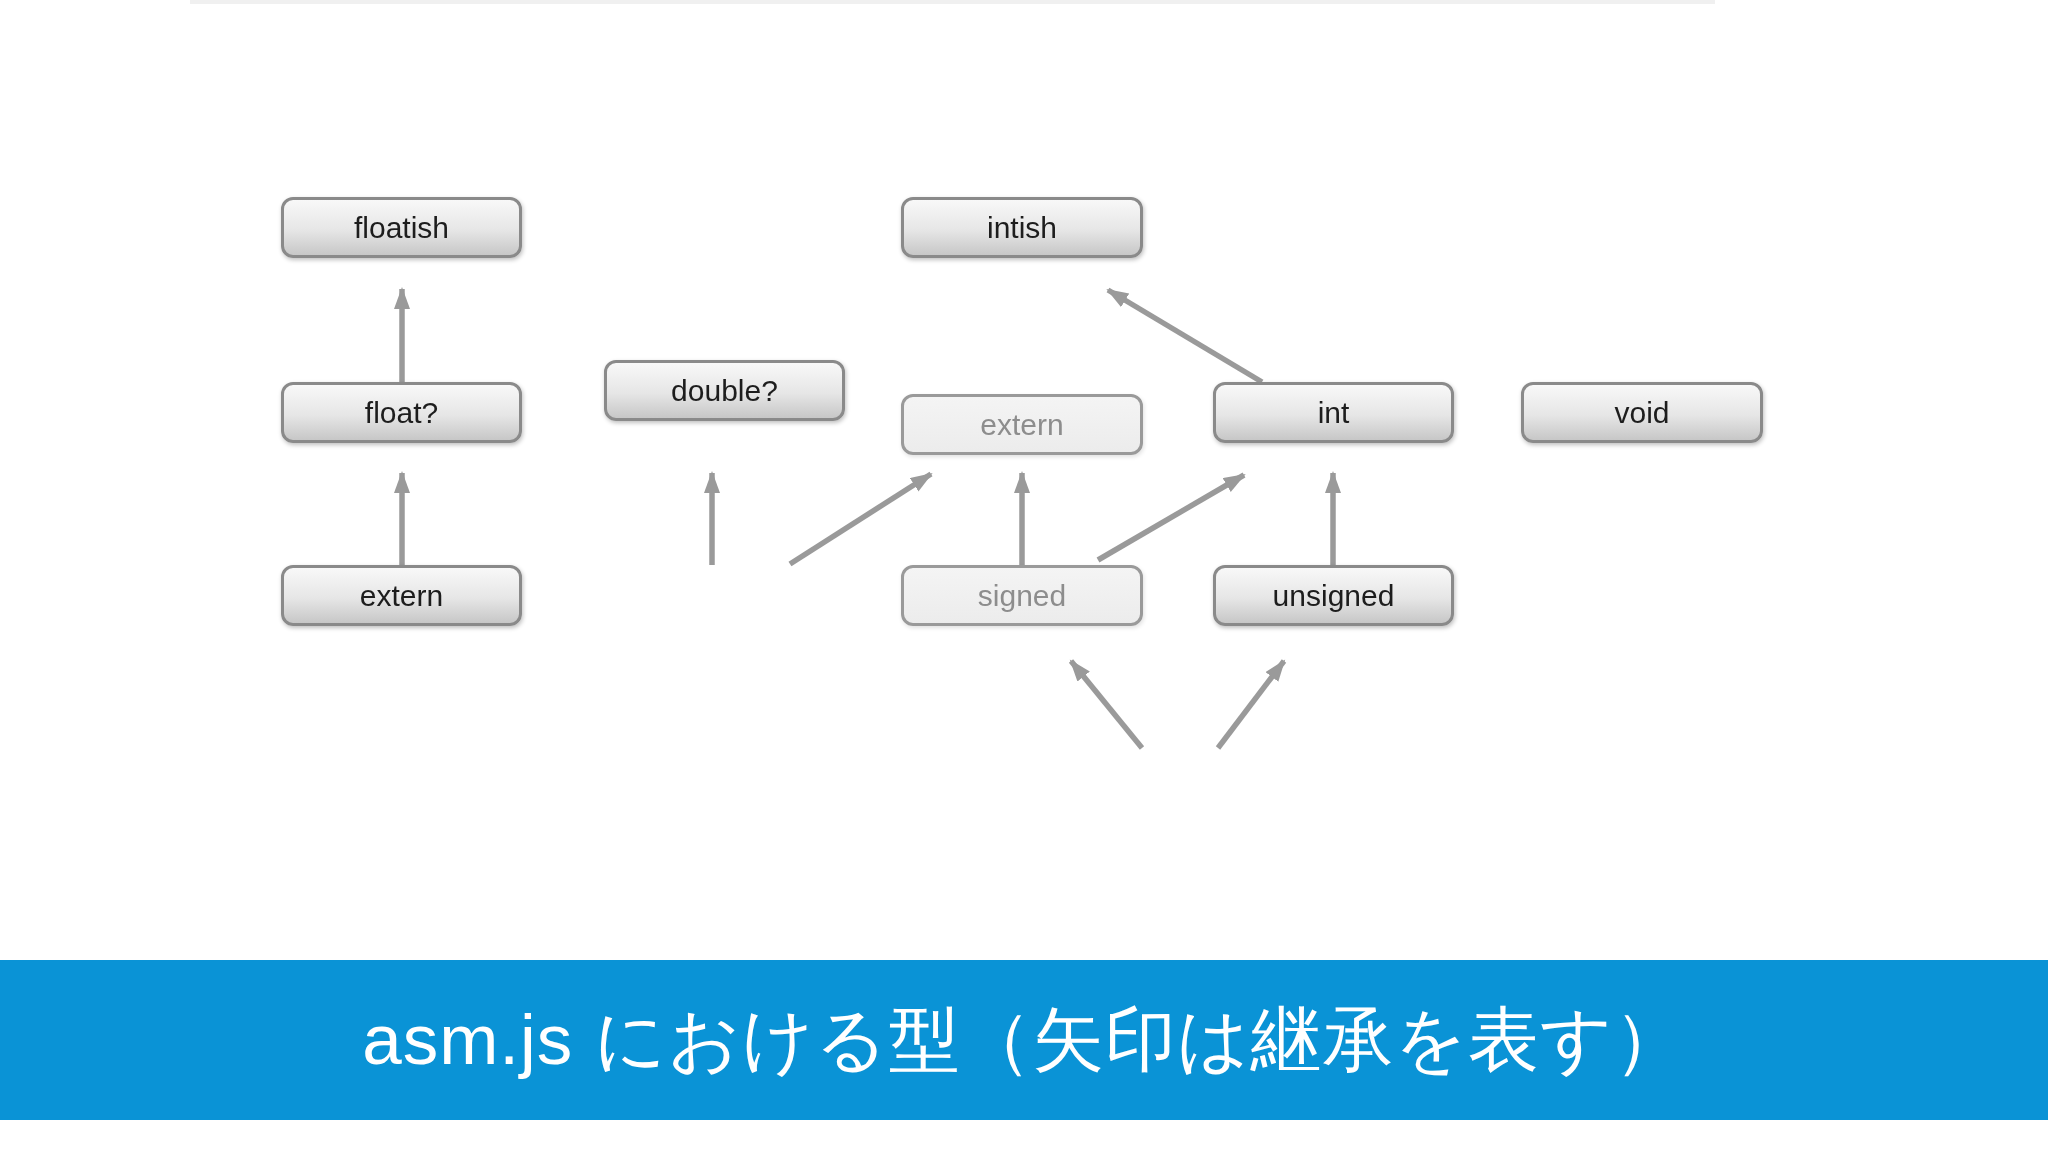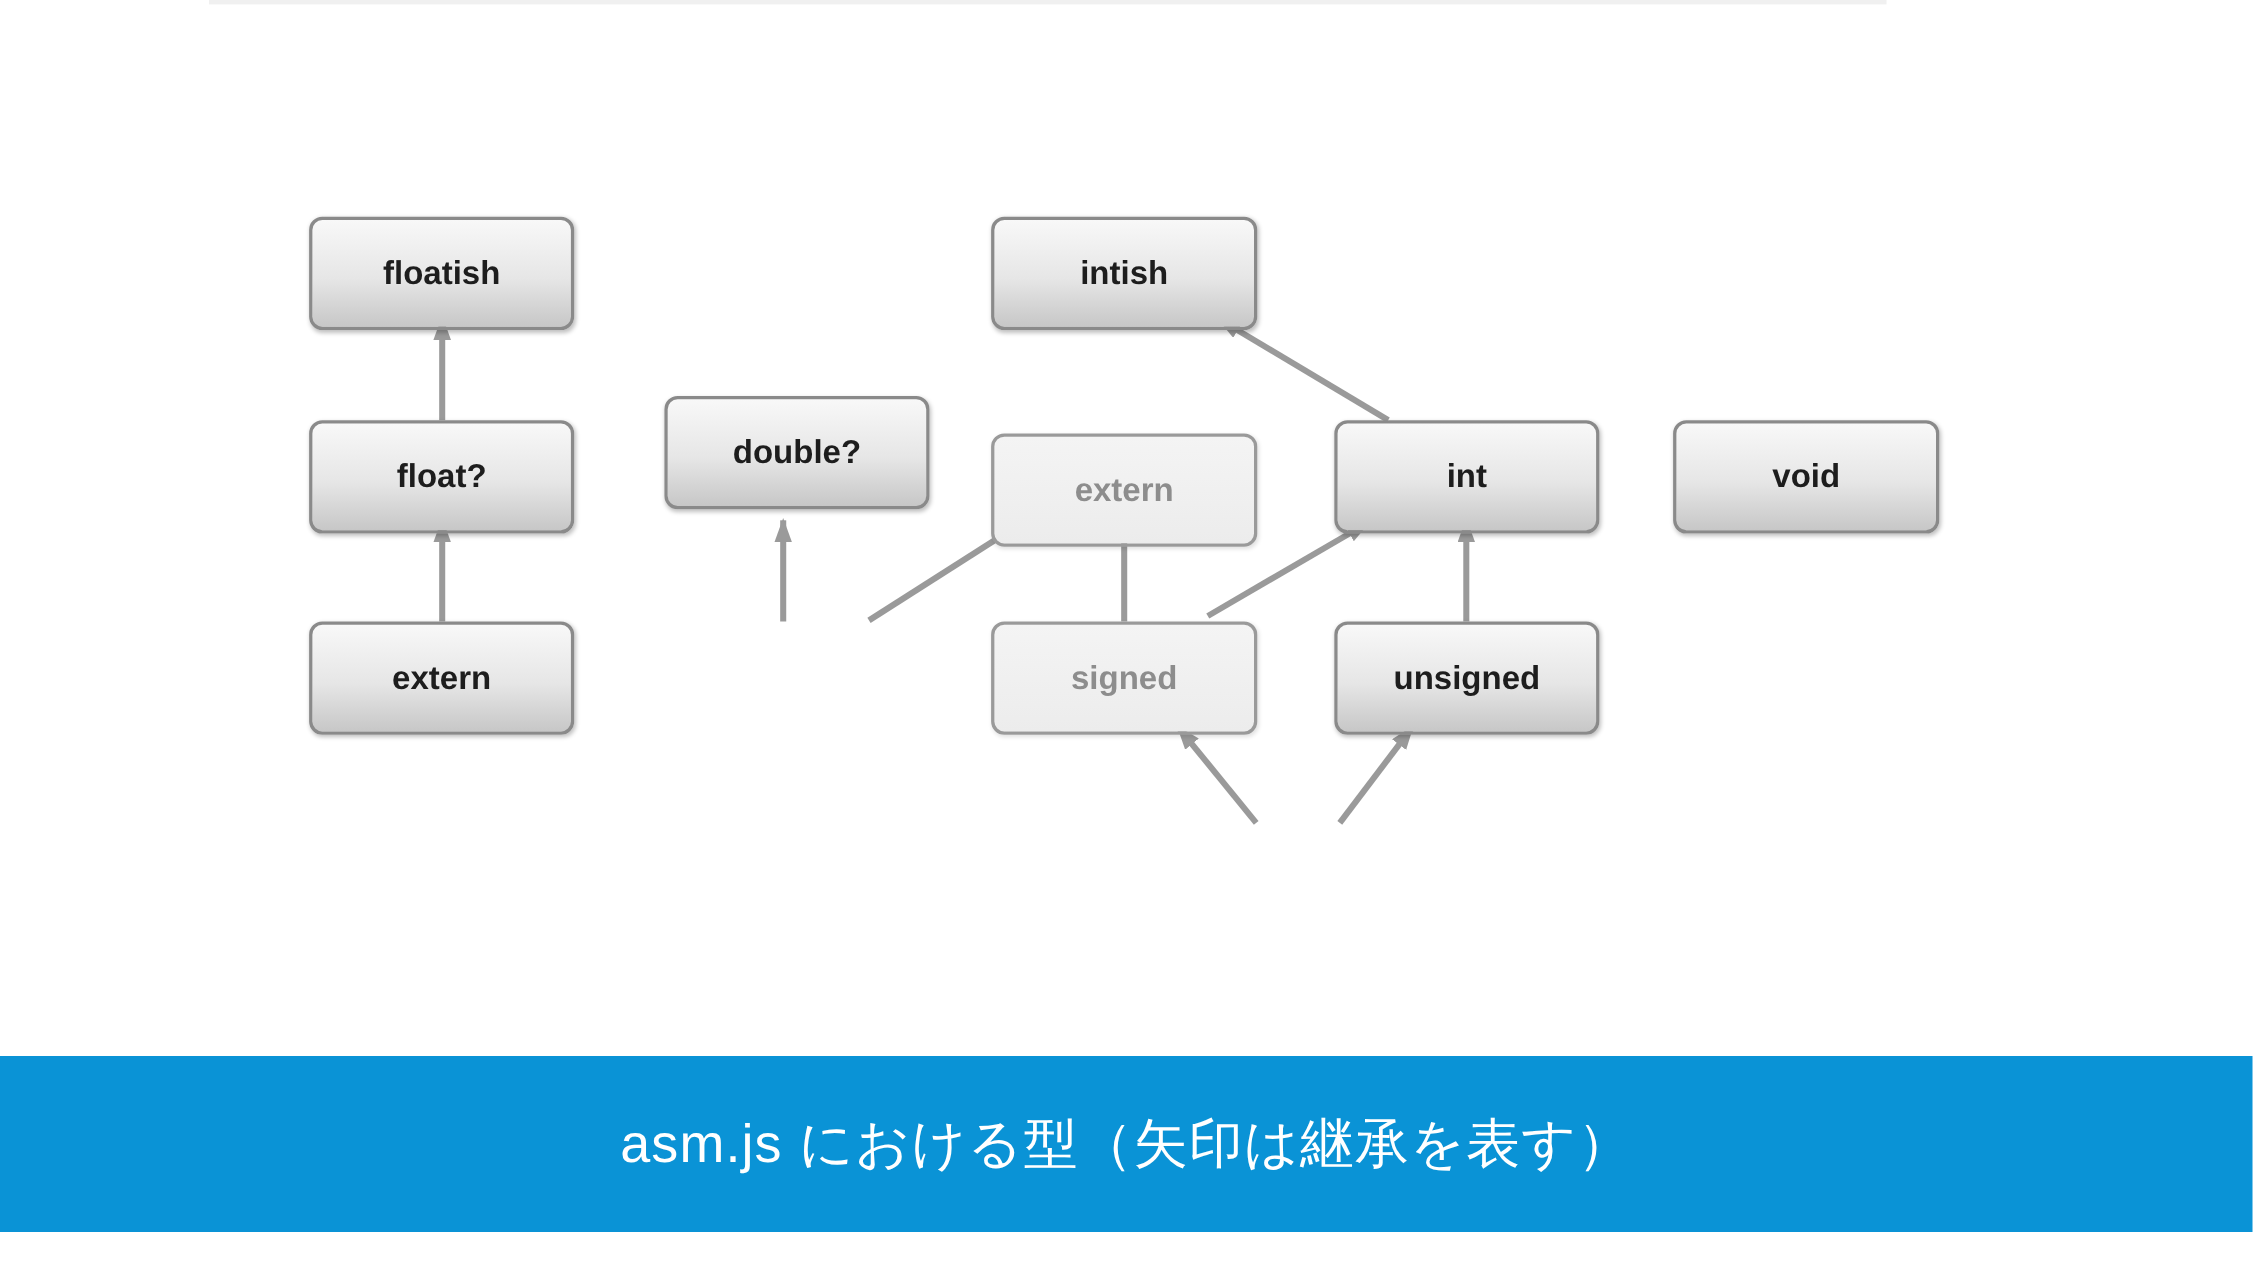--- a/index.html
+++ b/index.html
@@ -13,24 +13,24 @@
   .top-edge{
     position:absolute;left:190px;top:0;width:1525px;height:4px;
     background:#f0f0f0;
   }
   .arrow-layer{
     position:absolute;left:0;top:0;width:2048px;height:1152px;
     pointer-events:none;
   }
   .node{
     position:absolute;
-    width:241px;height:103px;
+    width:241px;height:61px;
     border-radius:12px;
     display:flex;align-items:center;justify-content:center;
-    font-size:30px;font-weight:bold;
+    font-size:30px;font-weight:normal;
     box-sizing:border-box;
   }
   .node.gradient{
     background:linear-gradient(180deg,#f8f8f8 0%,#e6e6e6 55%,#c7c7c7 100%);
     border:3px solid #8a8a8a;
     color:#1d1d1d;
     box-shadow:1px 2px 4px rgba(0,0,0,0.25);
   }
   .node.flat{
     background:linear-gradient(180deg,#f4f4f4 0%,#ececec 100%);
@@ -38,21 +38,21 @@
     color:#8d8d8d;
     box-shadow:1px 2px 4px rgba(0,0,0,0.12);
   }
   .caption-bar{
     position:absolute;left:0;top:960px;width:2048px;height:160px;
     background:#0a93d6;
     display:flex;align-items:center;justify-content:center;
   }
   .caption-text{
     color:#ffffff;
-    font-size:49px;
+    font-size:71px;
     font-weight:400;
     letter-spacing:1px;
     white-space:nowrap;
     text-align:center;
   }
 </style>
 </head>
 <body>
 
 <div class="canvas">

